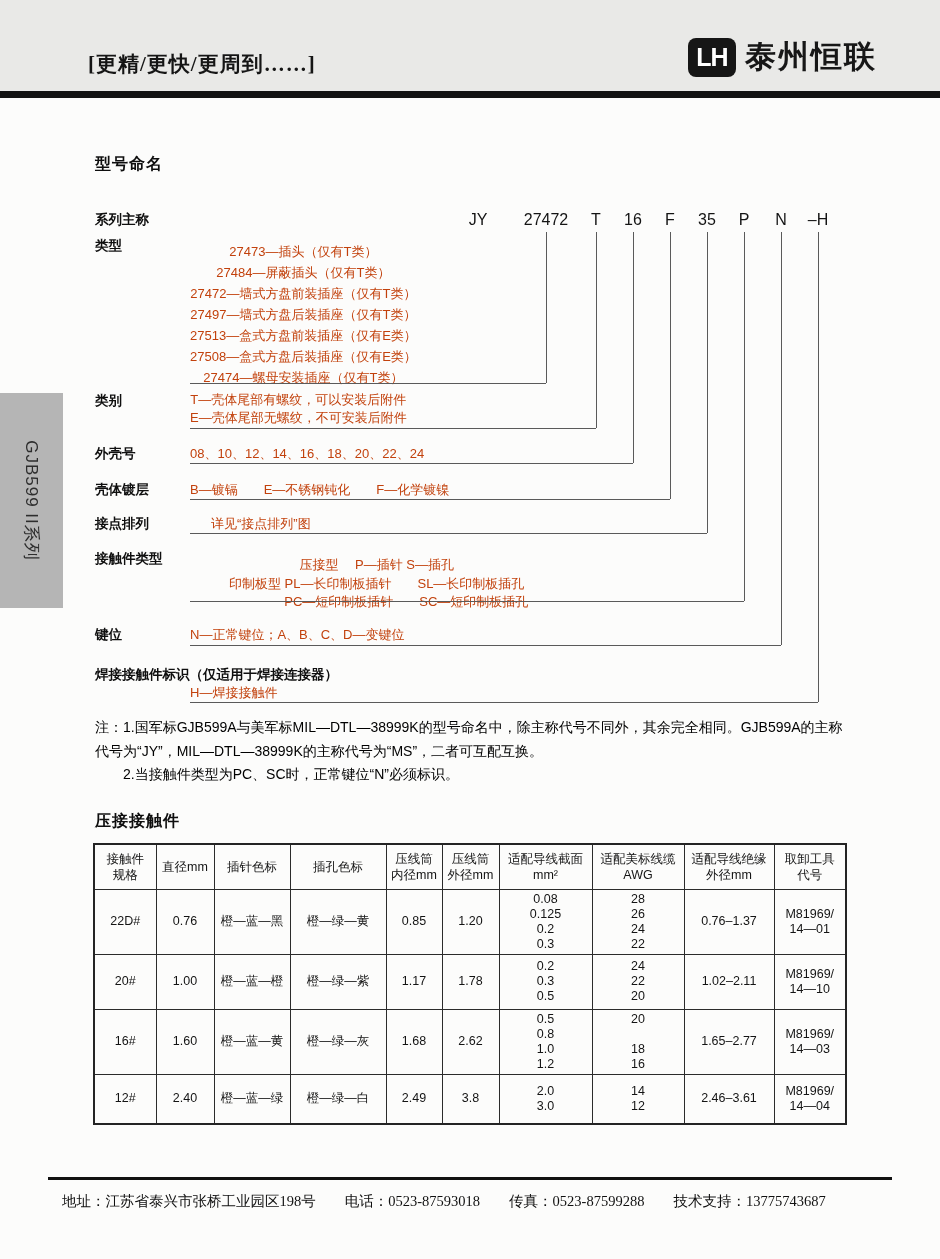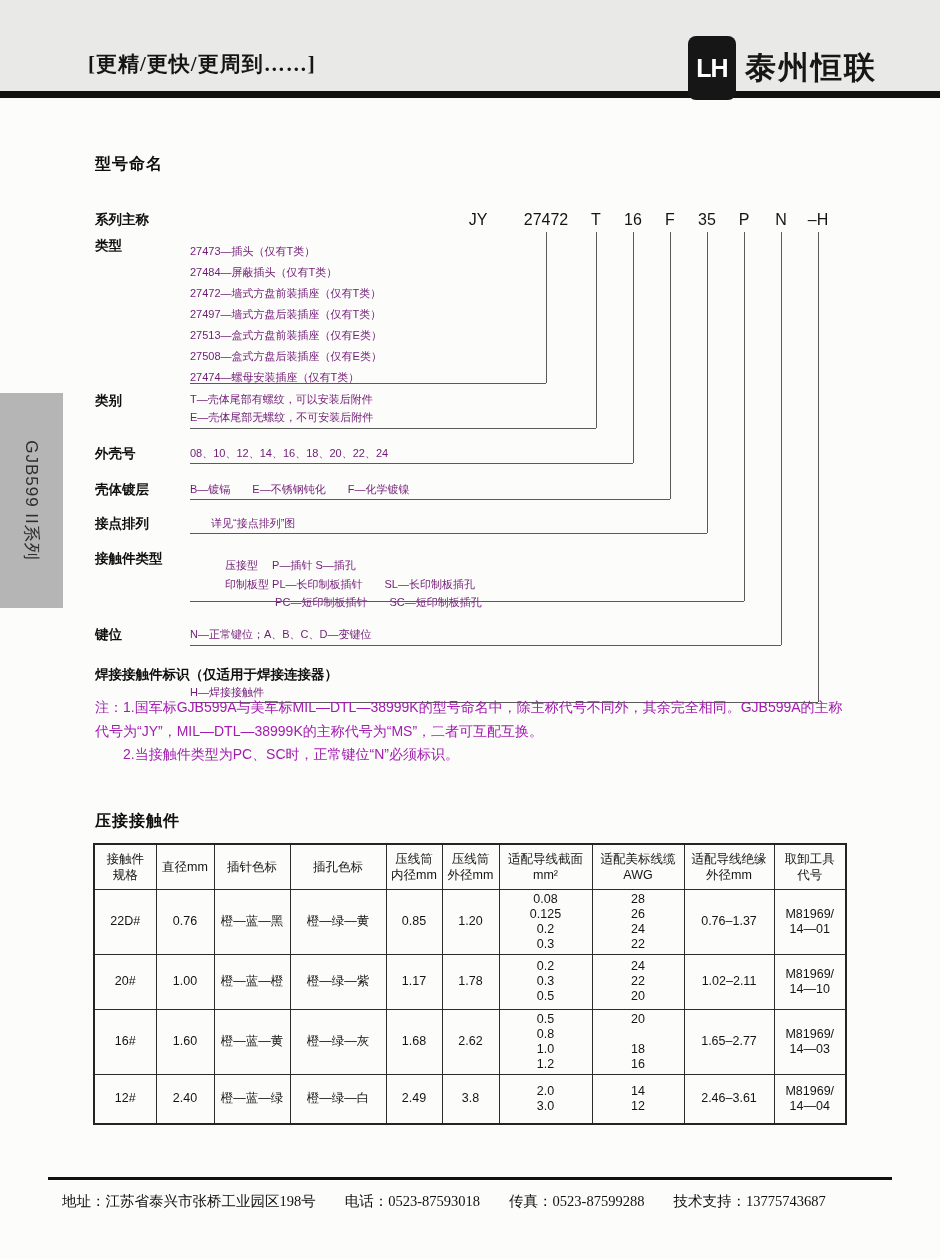--- a/index.html
+++ b/index.html
@@ -6,39 +6,39 @@
   html,body { background:#ffffff; }
   body { font-family:"Liberation Sans","DejaVu Sans",sans-serif; color:#111; }
   .page { position:relative; width:940px; height:1259px; background:#fcfcfb; overflow:hidden; }
 
   
   .header-band { position:absolute; left:0; top:0; width:940px; height:91px; background:#e9e9e7; }
   .header-bar  { position:absolute; left:0; top:91px; width:940px; height:7px; background:#121212; }
   .slogan { position:absolute; left:88px; top:50px; font-family:"Liberation Serif","DejaVu Serif",serif;
             font-weight:bold; font-size:21px; letter-spacing:1px; color:#151515; }
   .logo { position:absolute; left:688px; top:36px; display:flex; align-items:center; gap:9px; }
-  .logo-mark { width:48px; height:64px; background:#161616; border-radius:8px; color:#fff;
+  .logo-mark { width:48px; height:39px; background:#161616; border-radius:8px; color:#fff;
                display:flex; align-items:center; justify-content:center;
                font-weight:bold; font-size:25px; letter-spacing:-1px; }
   .logo-company { font-size:31px; font-weight:900; color:#171717; letter-spacing:2px; }
 
   
   .side-tab { position:absolute; left:0; top:393px; width:63px; height:215px; background:#b5b5b5;
               display:flex; align-items:center; justify-content:center; }
   .side-tab-label { transform:rotate(90deg); white-space:nowrap; font-size:17px; color:#2d2d2d; letter-spacing:1px; }
 
   
   .sec-title { position:absolute; font-size:16px; font-weight:bold; color:#0e0e0e; letter-spacing:1px; }
   .lbl { position:absolute; left:95px; font-size:13.5px; font-weight:bold; color:#0f0f0f; white-space:nowrap; }
-  .val { position:absolute; left:190px; font-size:11px; color:#701a75; white-space:pre; line-height:17px; }
+  .val { position:absolute; left:190px; font-size:13px; color:#c2410c; white-space:pre; line-height:17px;text-align:center; }
   .code-part { position:absolute; top:211px; transform:translateX(-50%); font-size:16px; color:#141414; white-space:nowrap; }
   .vline { position:absolute; width:1px; background:#5a5a5a; top:232px; }
   .hline { position:absolute; height:1px; background:#5a5a5a; }
-  .notes { position:absolute; left:95px; top:696px; width:800px; font-size:14px; line-height:23.5px;
-           color:#a21caf; white-space:pre-line; }
+  .notes { position:absolute; left:95px; top:716px; width:800px; font-size:14px; line-height:23.5px;
+           color:#000000; white-space:pre-line; }
 
   
   .crimp-table { position:absolute; left:93px; top:843px; border-collapse:collapse; table-layout:fixed;
                  width:752px; border:2px solid #242424; background:#fcfcfb; }
   .crimp-table th, .crimp-table td { border:1px solid #2b2b2b; text-align:center; vertical-align:middle;
                  white-space:pre-line; padding:2px 1px; color:#141414; }
   .crimp-table th { font-weight:normal; font-size:12.5px; line-height:16px; height:45px; }
   .crimp-table td { font-size:12.5px; line-height:15px; }
   .crimp-table tbody tr:nth-child(1) { height:62px; }
   .crimp-table tbody tr:nth-child(2) { height:55px; }

